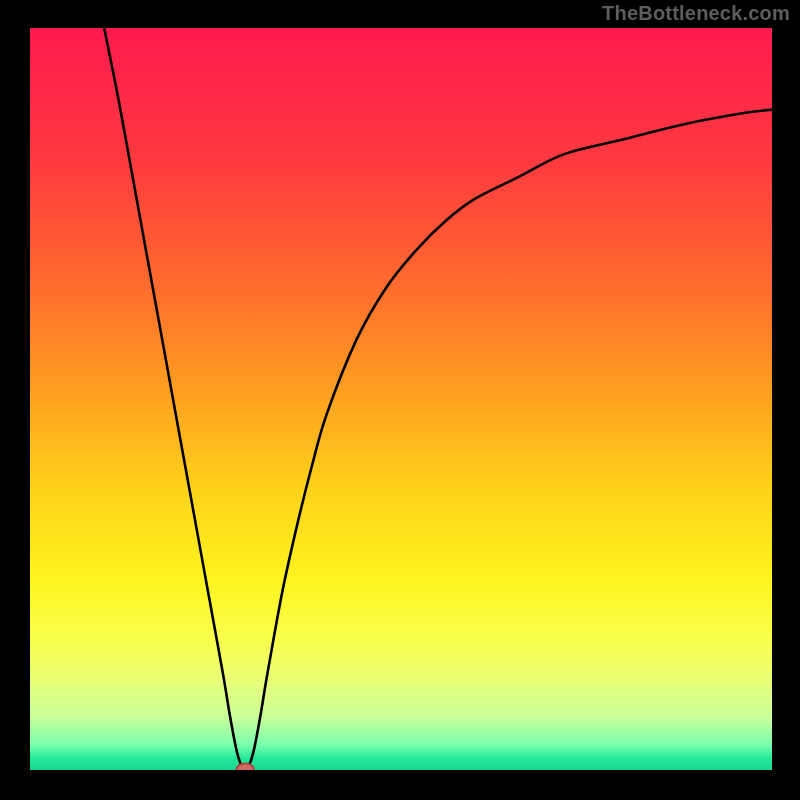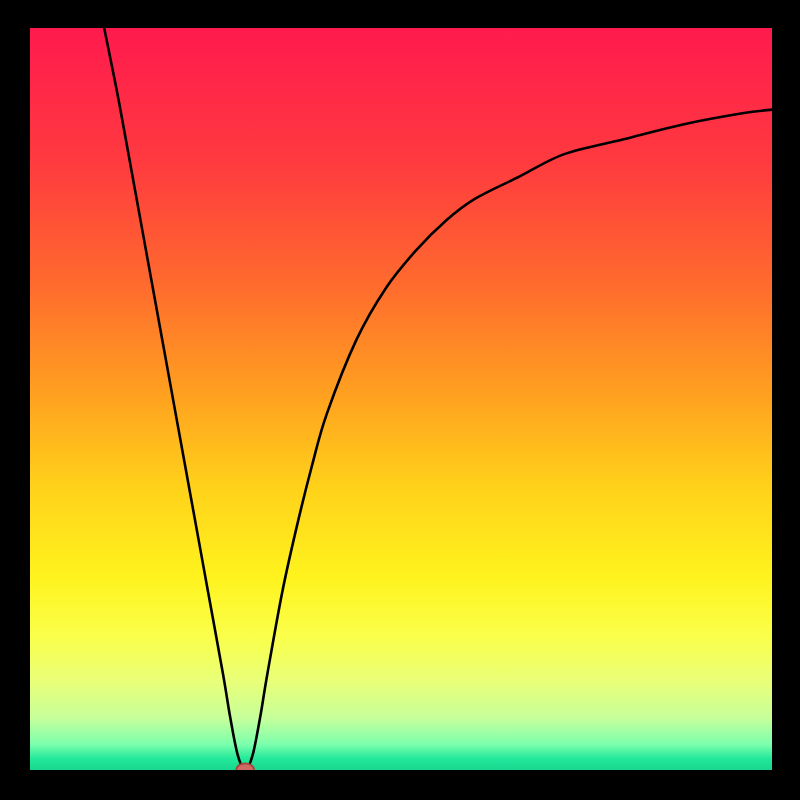--- a/index.html
+++ b/index.html
@@ -38,20 +38,21 @@
   svg.plot {
     display: block;
     width: 742px;
     height: 742px;
   }
 </style>
 </head>
 <body>
 
 <div class="frame">
+  <div class="watermark">TheBottleneck.com</div>
   <div class="plot-outer">
     <svg class="plot" viewBox="0 0 100 100" preserveAspectRatio="none">
       <defs>
         <linearGradient id="bg-grad" x1="0" y1="0" x2="0" y2="1">
             <stop offset="0%" stop-color="#ff1a4e"></stop>
             <stop offset="18%" stop-color="#ff3a3f"></stop>
             <stop offset="35%" stop-color="#ff6c2d"></stop>
             <stop offset="50%" stop-color="#ffa31f"></stop>
             <stop offset="62%" stop-color="#ffd21a"></stop>
             <stop offset="74%" stop-color="#fff31e"></stop>

